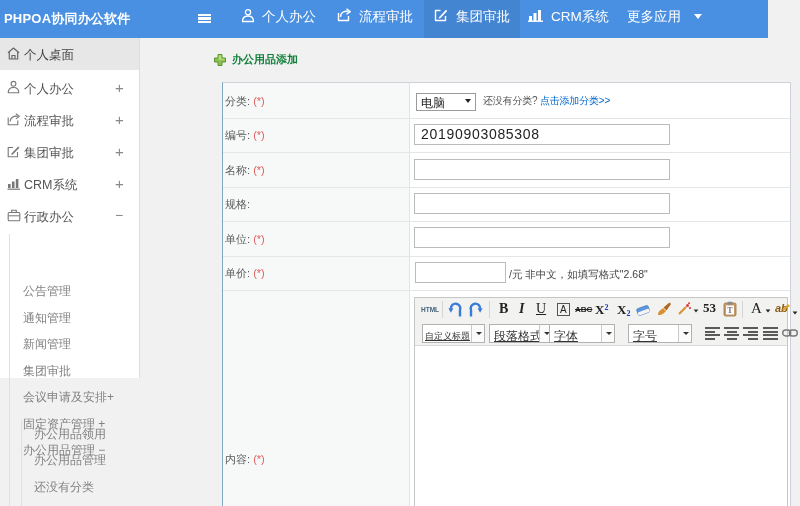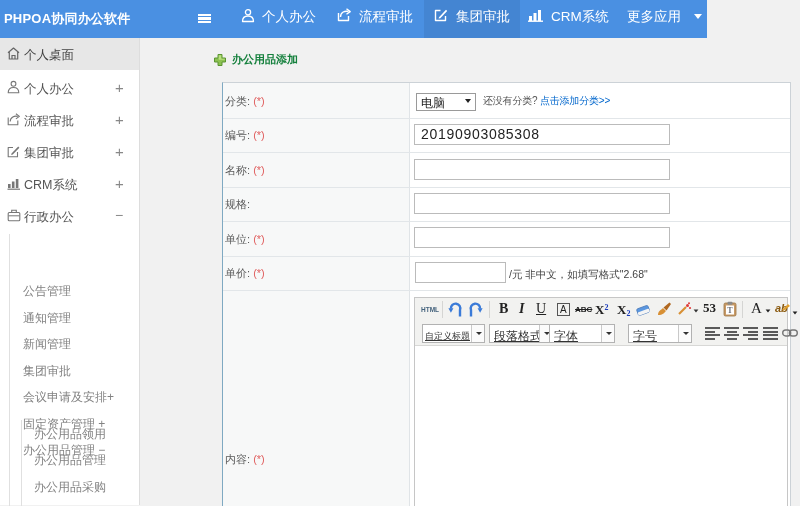--- a/index.html
+++ b/index.html
@@ -1,24 +1,24 @@
 <!DOCTYPE html>
 <html><head>
 <meta charset="utf-8">
 <style>
 * { margin:0; padding:0; box-sizing:border-box; }
 html,body { width:800px; height:506px; overflow:hidden; font-family:"Liberation Sans",sans-serif; background:#f1f1f1; }
 .ab { position:absolute; }
 
-#nav { position:absolute; left:0; top:0; width:707px; height:38px; background:#4a90e2; }
+#nav { position:absolute; left:0; top:0; width:768px; height:38px; background:#4a90e2; }
 #nav .t { position:absolute; color:#fff; font-size:13.5px; top:8px; white-space:nowrap; }
 #logo { position:absolute; left:4px; top:10px; color:#fff; font-size:13px; font-weight:bold; letter-spacing:0.2px; }
 #navactive { position:absolute; left:424px; top:0; width:96px; height:38px; background:rgba(0,0,0,0.07); }
 
-#side { position:absolute; left:0; top:38px; width:140px; height:467px; background:#fff; border-right:1px solid #dddddd;text-align:center; }
+#side { position:absolute; left:0; top:38px; width:140px; height:340px; background:#fff; border-right:1px solid #dddddd;text-align:center; }
 #sideactive { position:absolute; left:0; top:0; width:139px; height:32px; background:#e7e7e7; }
 .sitem { position:absolute; left:24px; font-size:12.5px; color:#555; white-space:nowrap; }
 .sub { position:absolute; left:23px; font-size:12px; color:#828282; white-space:nowrap;margin-top:44px; }
 .sub3 { position:absolute; left:34px; font-size:12px; color:#828282; white-space:nowrap; }
 .plus { position:absolute; left:115px; font-size:15px; color:#888; font-weight:400; }
 .treeline { position:absolute; width:1px; background:#e0e0e0; }
 
 #title { position:absolute; left:232px; top:51.5px; font-size:11px; font-weight:bold; color:#15803d;text-align:center; }
 #tbl { position:absolute; left:222px; top:82px; width:569px; height:430px; border:1px solid #ccd2d7; border-left:1px solid #7fa9c2; background:#fff; }
 #labelcol { position:absolute; left:0; top:0; width:187px; height:430px; background:#f7f8f8; border-right:1px solid #e0e4e7; }
@@ -129,21 +129,21 @@
   <div class="sub" style="top:201px">公告管理</div>
   <div class="sub" style="top:228px">通知管理</div>
   <div class="sub" style="top:254px">新闻管理</div>
   <div class="sub" style="top:281px">集团审批</div>
   <div class="sub" style="top:307px">会议申请及安排+</div>
   <div class="sub" style="top:334px">固定资产管理 +</div>
   <div class="sub" style="top:360px">办公用品管理 −</div>
   <div class="treeline" style="left:21px;top:382px;height:86px"></div>
   <div class="sub3" style="top:388px">办公用品领用</div>
   <div class="sub3" style="top:414px">办公用品管理</div>
-  <div class="sub3" style="top:441px">办公用品采购</div>
+  <div class="sub3" style="top:441px">还没有分类</div>
 </div>
 
 <svg class="ab" style="left:213px;top:53px" width="14" height="14" viewBox="0 0 14 14">
     <path d="M5 1.5 L9 1.5 L9 5 L12.5 5 L12.5 9 L9 9 L9 12.5 L5 12.5 L5 9 L1.5 9 L1.5 5 L5 5 Z" fill="#8cc152" stroke="#5a9431" stroke-width="1" stroke-linejoin="round"></path>
     <path d="M5.8 2.3 L8.2 2.3 L8.2 5.8 L11.7 5.8 L11.7 6.8 L5.8 6.8 Z" fill="#b9e07f"></path>
   </svg>
 <div id="title">办公用品添加</div>
 
 <div id="tbl">
   <div id="labelcol"></div>

